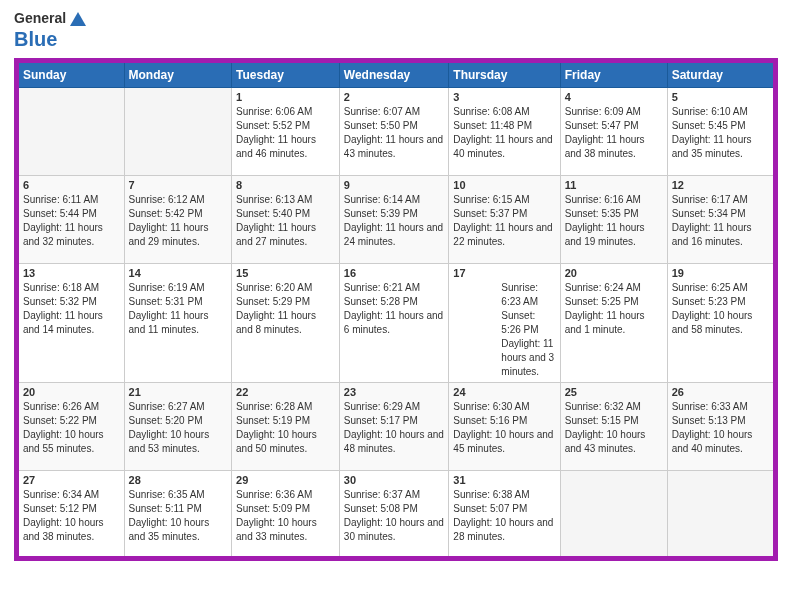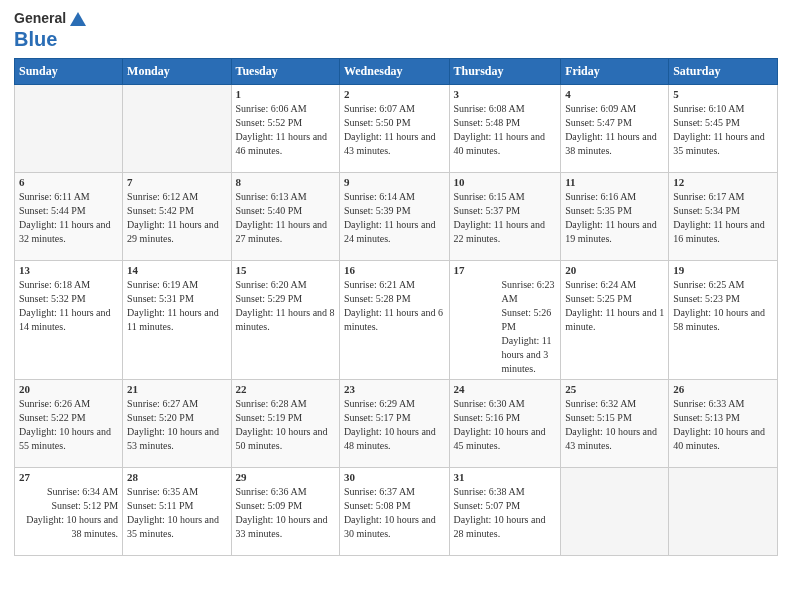--- a/index.html
+++ b/index.html
@@ -37,22 +37,21 @@
       color: #333;
       line-height: 1.1;
     }
     .location {
       font-size: 13px;
       color: #555;
     }
     .calendar {
       width: 100%;
       border-collapse: collapse;
-      border: 1px solid #a21caf;
-      font-family: Liberation Serif, serif;
+      border: 5px solid #a21caf;
     }
     .calendar th {
       background: #2a6db5;
       color: #fff;
       font-size: 12px;
       font-weight: bold;
       padding: 5px 4px;
       text-align: left;
       border: 1px solid #1a5a9a;
     }
@@ -140,21 +139,21 @@
           </td>
           <td>
             <span class="day-num">2</span>
             <div class="day-info" style="white-space: pre-line;">Sunrise: 6:07 AM
 Sunset: 5:50 PM
 Daylight: 11 hours and 43 minutes.</div>
           </td>
           <td>
             <span class="day-num">3</span>
             <div class="day-info" style="white-space: pre-line;">Sunrise: 6:08 AM
-Sunset: 5:48 PM
+Sunset: 11:48 PM
 Daylight: 11 hours and 40 minutes.</div>
           </td>
           <td>
             <span class="day-num">4</span>
             <div class="day-info" style="white-space: pre-line;">Sunrise: 6:09 AM
 Sunset: 5:47 PM
 Daylight: 11 hours and 38 minutes.</div>
           </td>
           <td>
             <span class="day-num">5</span>
@@ -291,21 +290,21 @@
           <td>
             <span class="day-num">26</span>
             <div class="day-info" style="white-space: pre-line;">Sunrise: 6:33 AM
 Sunset: 5:13 PM
 Daylight: 10 hours and 40 minutes.</div>
           </td>
         </tr>
         <tr>
           <td>
             <span class="day-num">27</span>
-            <div class="day-info" style="white-space: pre-line; text-align: right;">Sunrise: 6:34 AM
+            <div class="day-info" style="white-space: pre-line;">Sunrise: 6:34 AM
 Sunset: 5:12 PM
 Daylight: 10 hours and 38 minutes.</div>
           </td>
           <td>
             <span class="day-num">28</span>
             <div class="day-info" style="white-space: pre-line;">Sunrise: 6:35 AM
 Sunset: 5:11 PM
 Daylight: 10 hours and 35 minutes.</div>
           </td>
           <td>

